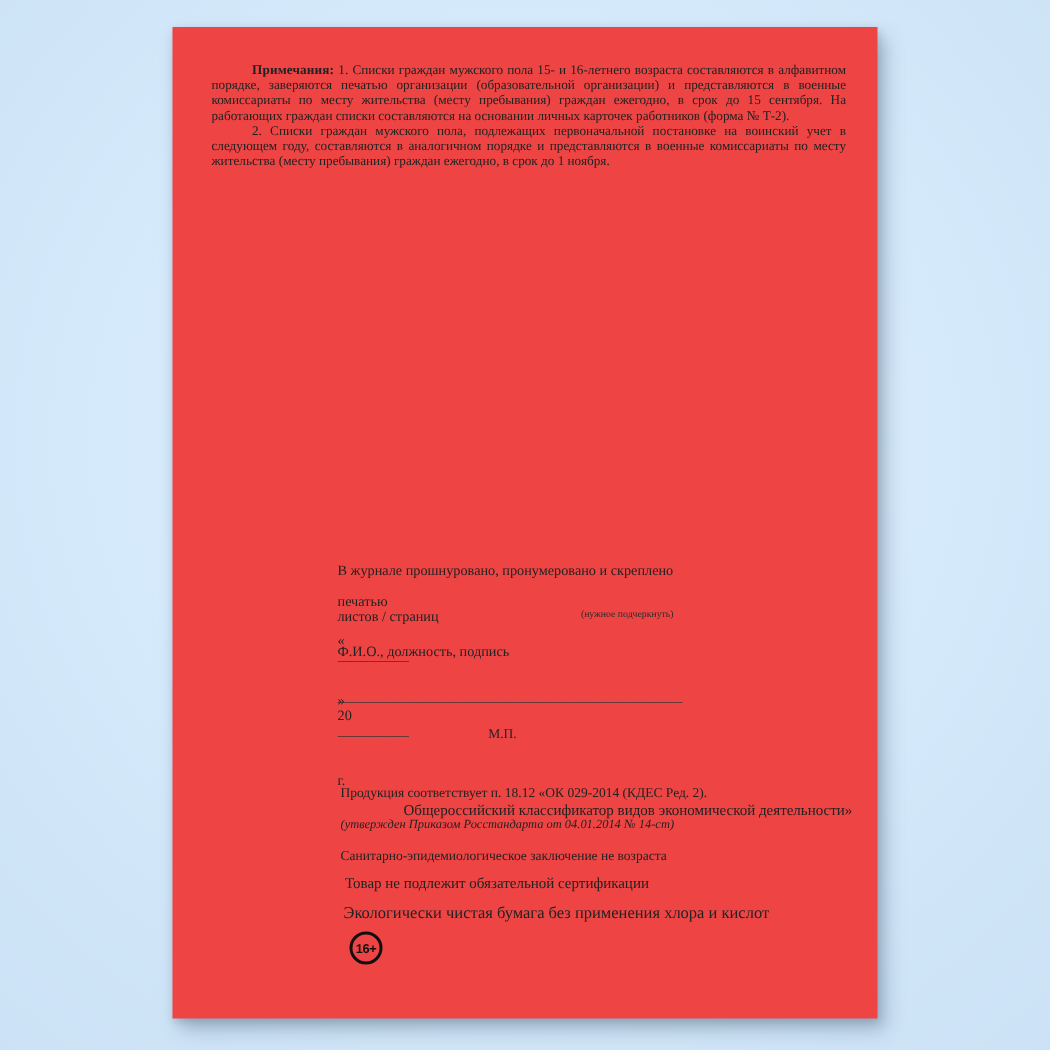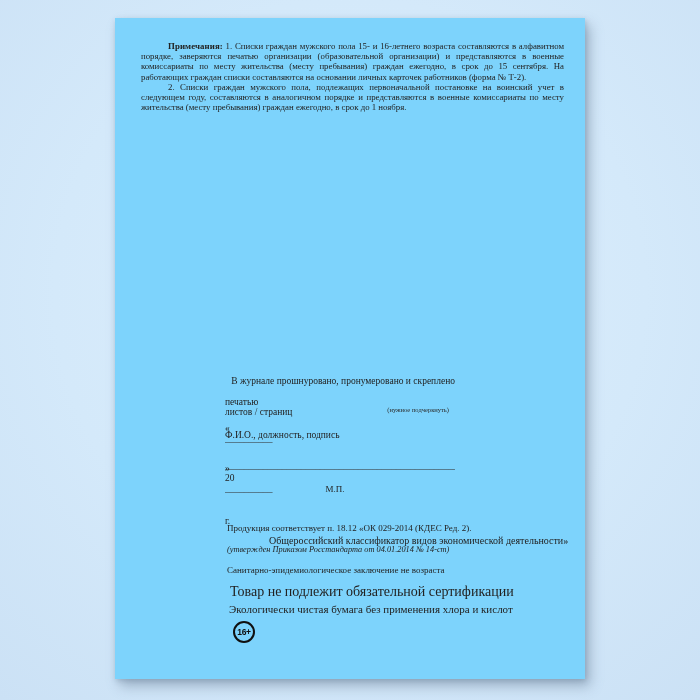--- a/index.html
+++ b/index.html
@@ -13,21 +13,21 @@
     background: radial-gradient(circle at 50% 42%, #ddeefc 0%, #d4e9fa 55%, #cbe1f5 100%);
     font-family: "Liberation Serif", serif;
     color: #222;
   }
   .page {
     position: absolute;
     left: 115px;
     top: 18px;
     width: 470px;
     height: 661px;
-    background: #7dd3fc;
+    background: #ef4444;
     box-shadow: 5px 7px 12px rgba(95, 118, 142, 0.45), 1px 2px 5px rgba(95, 118, 142, 0.30);
   }
   
   .notes {
     position: absolute;
     left: 26px;
     top: 23px;
     width: 423px;
     font-size: 8.8px;
     line-height: 10.2px;
@@ -48,37 +48,37 @@
   }
   .row { position: absolute; left: 0; width: 100%; box-sizing: border-box; white-space: nowrap; }
   .flexrow { display: flex; align-items: baseline; flex-direction: column; }
   .blank {
     overflow: hidden;
     white-space: nowrap;
     letter-spacing: 0;
     color: #333;
   }
   .grow { flex: 1 1 0; }
-  .r-bound { top: 0; text-align: right; }
+  .r-bound { top: 0; }
   .r-seal  { top: 21px; padding-right: 6px; }
   .r-hint  { top: 30px; text-align: right; padding-right: 6px; font-size: 6.5px; color: #2a2a2a; }
   .r-date  { top: 47px; }
   .r-fio   { top: 54px; padding-right: 12px; }
   .r-line  { top: 84px; }
   .r-mp    { top: 108px; text-align: center; padding-right: 10px; font-size: 9px; }
   .day-blank  { flex: 0 0 30px; }
   .year-blank { flex: 0 0 33px; }
   .nowrap { white-space: nowrap; }
   
   .p-line { padding-left: 2px; }
   .p1 { top: 147px; font-size: 9px; }
   .p2 { top: 159px; font-size: 10px; margin-left: 42px; }
   .p3 { top: 169px; font-size: 8.3px; font-style: italic; }
   .san { top: 189px; font-size: 9px; }
-  .cert { top: 208px; font-size: 14px; padding-left: 5px; }
+  .cert { top: 208px; font-size: 10px; padding-left: 5px; }
   .eco { top: 227px; font-size: 11px; padding-left: 4px; }
   
   .r-age { top: 245px; display: flex; align-items: flex-end; }
   .age-badge {
     margin-left: 8px;
     flex: 0 0 auto;
     width: 18px;
     height: 18px;
     border: 2.4px solid #101010;
     border-radius: 50%;

